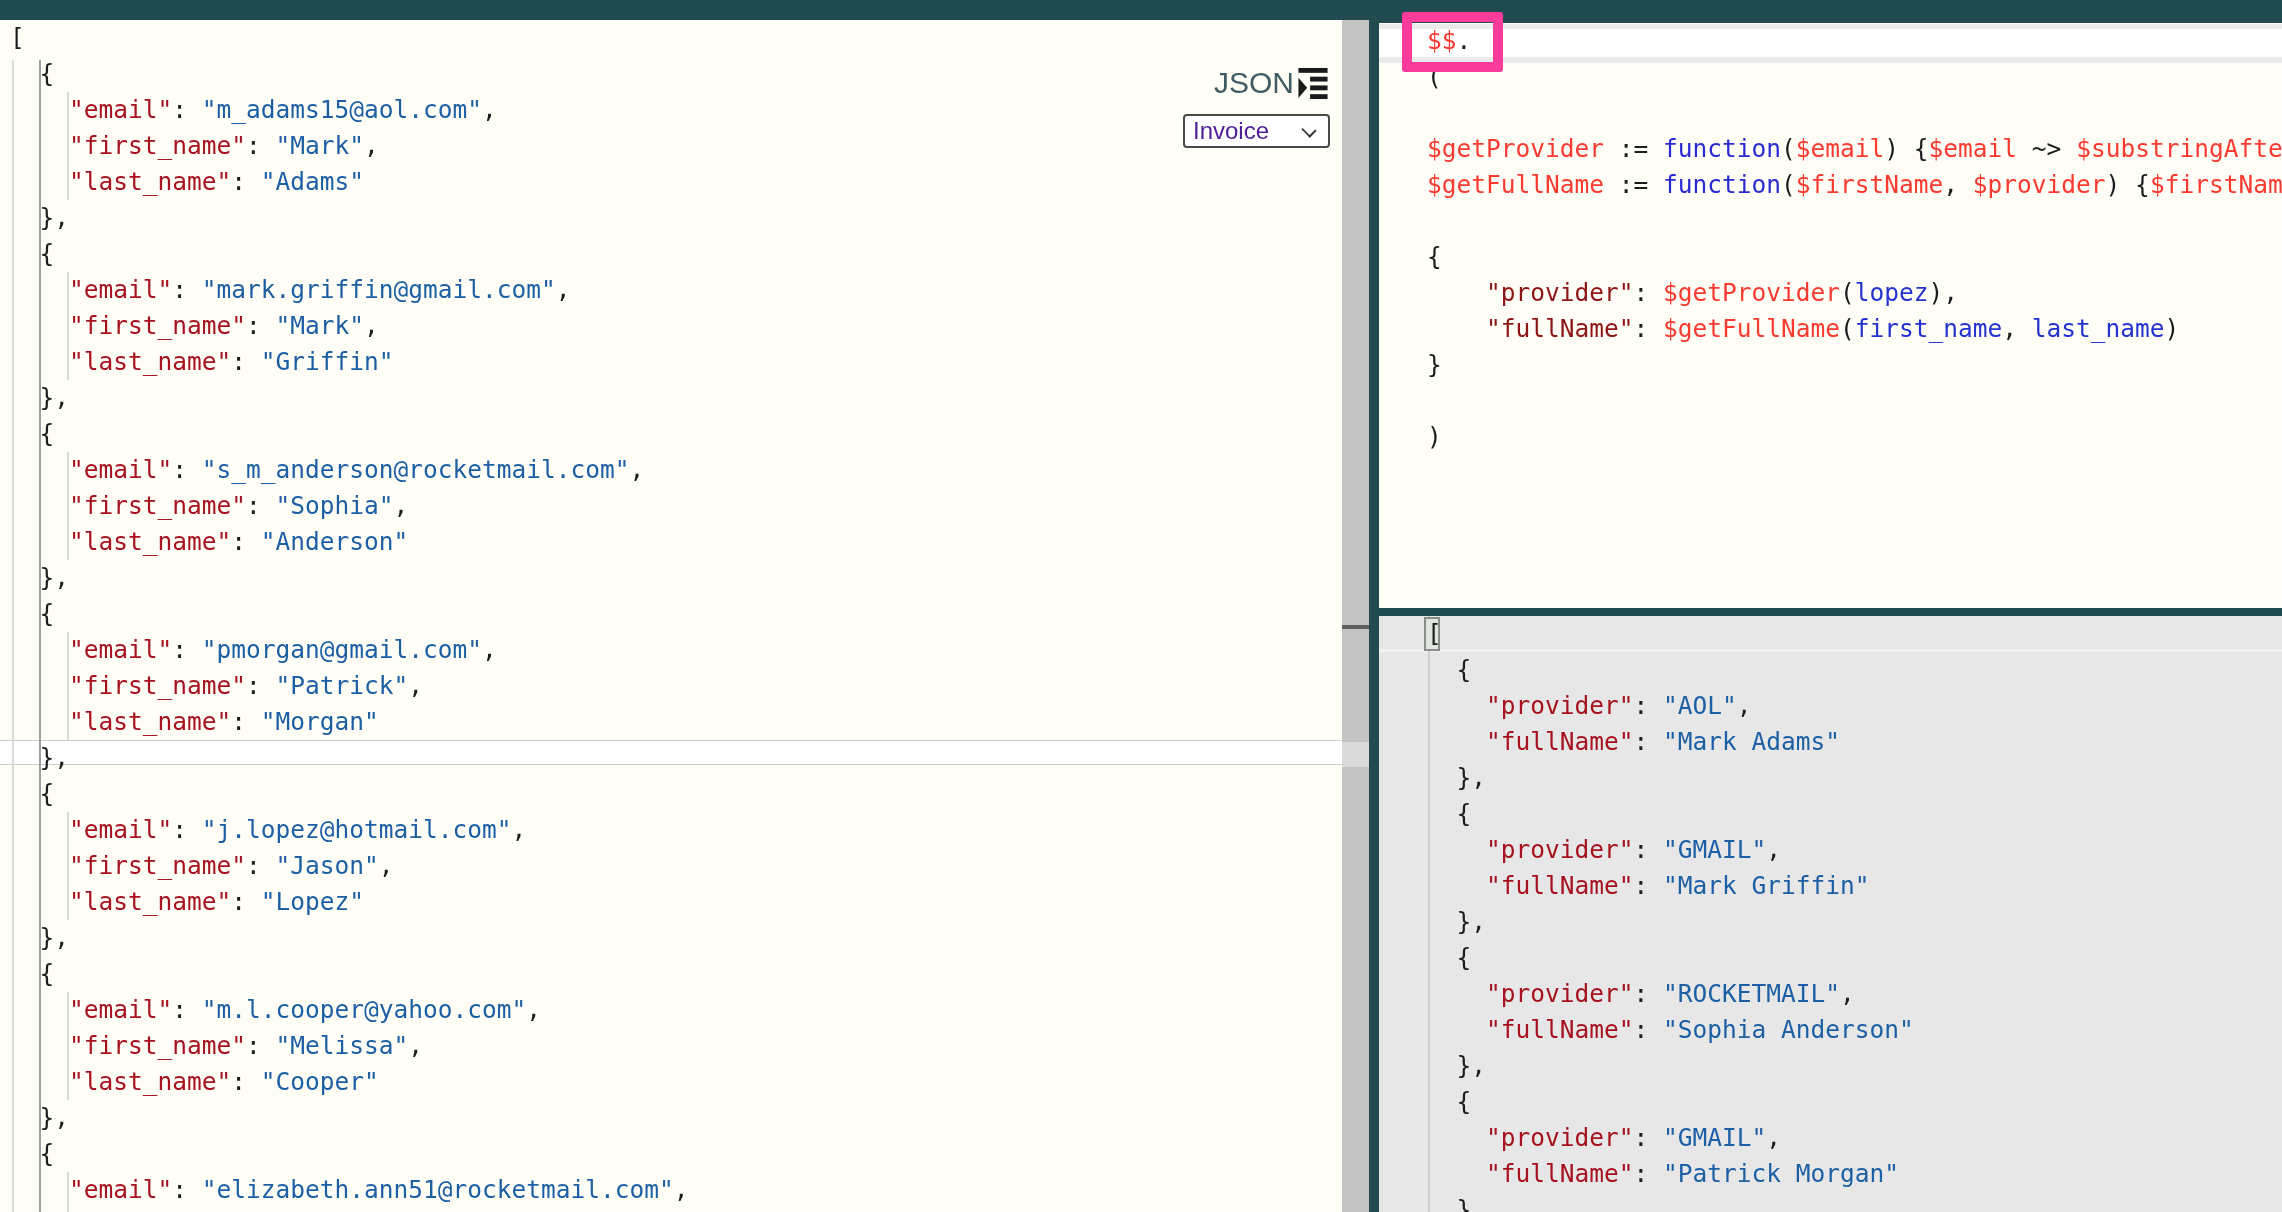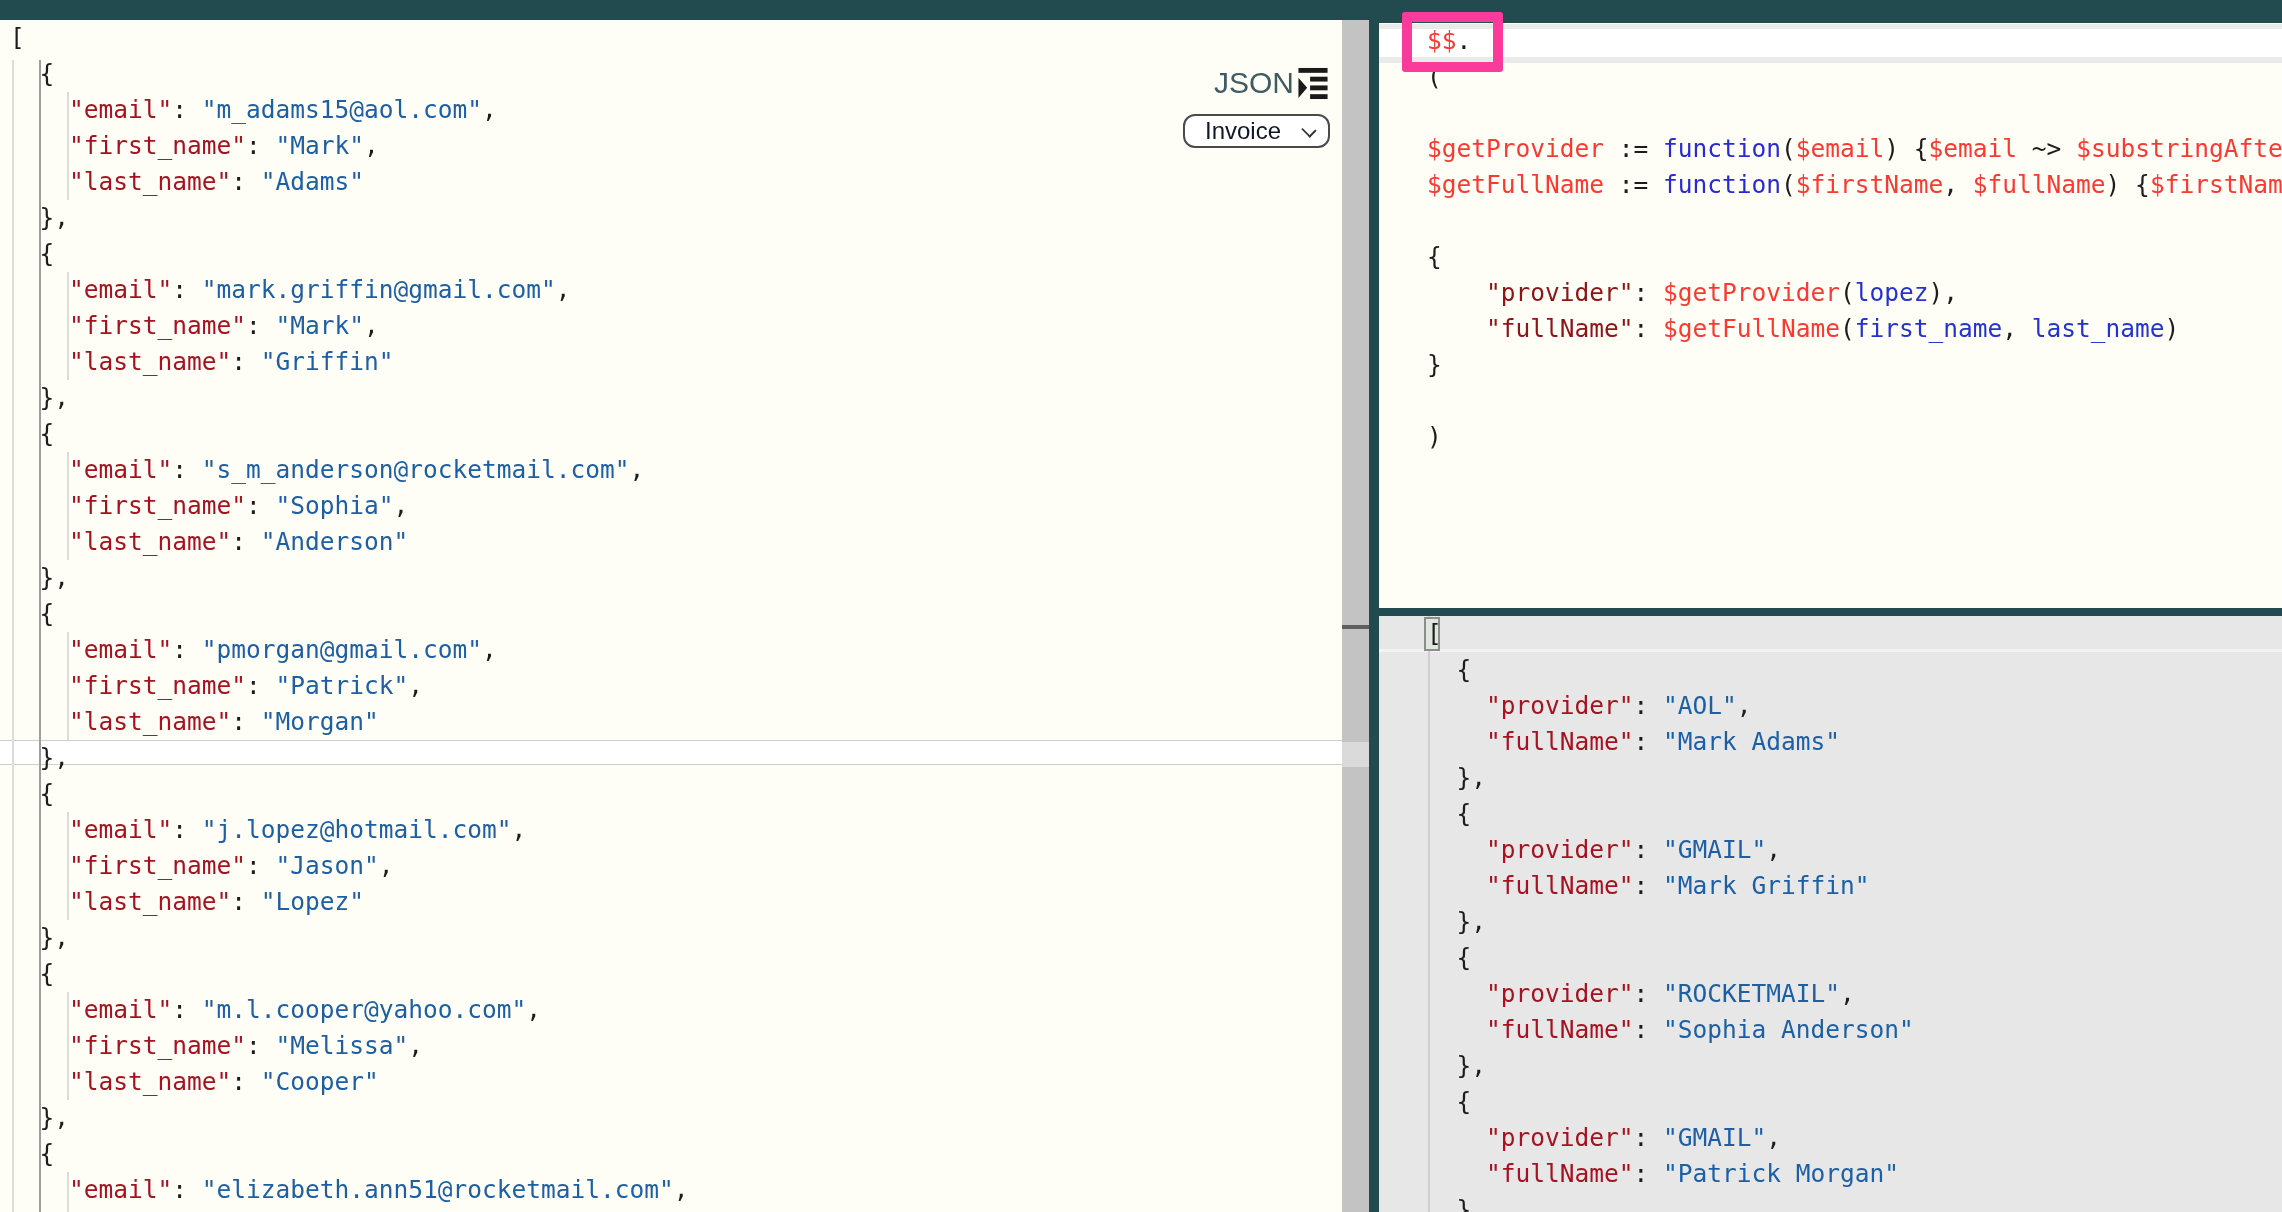--- a/index.html
+++ b/index.html
@@ -32,22 +32,22 @@
 
   
   .v-divider{position:absolute;left:1369px;top:0;width:10px;height:1212px;background:var(--teal);}
   .h-divider{position:absolute;left:1379px;top:608px;width:903px;height:8px;background:var(--teal);}
 
   
   .controls-label{position:absolute;left:1130px;top:66px;width:200px;display:flex;justify-content:flex-end;align-items:center;gap:2px;}
   .json-label{font-family:"Liberation Sans",sans-serif;font-size:30px;color:var(--label);}
   .format-icon{width:34px;height:33px;display:block;}
   .dataset-select{position:absolute;left:1183px;top:114px;width:147px;height:34px;background:#fff;
-    border:2px solid #4a4a4a;border-radius:12px;font-family:"Liberation Sans",sans-serif;font-size:24px;
-    color:#0f172a;line-height:30px;padding-left:20px;cursor:pointer;}
+    border:2px solid #4a4a4a;border-radius:4px;font-family:"Liberation Sans",sans-serif;font-size:24px;
+    color:#4c1d95;line-height:30px;padding-left:8px;cursor:pointer;}
   .chevron{position:absolute;right:13px;top:8px;width:12px;height:12px;border-right:2.5px solid #333;
     border-bottom:2.5px solid #333;transform:rotate(45deg) scaleY(.8);}
 
   
   .expr-editor{position:absolute;left:1379px;top:23px;width:903px;height:585px;background:var(--editor-bg);overflow:hidden;}
   .expr-editor .code-line{padding-left:48px;}
   .strip{position:absolute;left:0;width:100%;background:#e9ebeb;}
   .line1-white{position:absolute;left:0;top:6px;width:100%;height:28px;background:#ffffff;}
 
   
@@ -142,21 +142,21 @@
 
   <div class="expr-editor">
     <div class="strip" style="top:1px;height:5px;"></div>
     <div class="line1-white"></div>
     <div class="strip" style="top:34px;height:6px;"></div>
     <div style="position:relative;">
         <div class="code-line"><span class="c-v">$$</span><span class="c-p">.</span></div>
         <div class="code-line"><span class="c-p">(</span></div>
         <div class="code-line"></div>
         <div class="code-line"><span class="c-v">$getProvider</span><span class="c-p"> := </span><span class="c-f">function</span><span class="c-p">(</span><span class="c-v">$email</span><span class="c-p">) {</span><span class="c-v">$email</span><span class="c-p"> ~&gt; </span><span class="c-v">$substringAfter</span></div>
-        <div class="code-line"><span class="c-v">$getFullName</span><span class="c-p"> := </span><span class="c-f">function</span><span class="c-p">(</span><span class="c-v">$firstName</span><span class="c-p">, </span><span class="c-v">$fullName</span><span class="c-p">) {</span><span class="c-v">$firstName</span></div>
+        <div class="code-line"><span class="c-v">$getFullName</span><span class="c-p"> := </span><span class="c-f">function</span><span class="c-p">(</span><span class="c-v">$firstName</span><span class="c-p">, </span><span class="c-v">$provider</span><span class="c-p">) {</span><span class="c-v">$firstName</span></div>
         <div class="code-line"></div>
         <div class="code-line"><span class="c-p">{</span></div>
         <div class="code-line"><span class="c-m">    "provider"</span><span class="c-p">: </span><span class="c-v">$getProvider</span><span class="c-p">(</span><span class="c-b">lopez</span><span class="c-p">),</span></div>
         <div class="code-line"><span class="c-m">    "fullName"</span><span class="c-p">: </span><span class="c-v">$getFullName</span><span class="c-p">(</span><span class="c-b">first_name</span><span class="c-p">, </span><span class="c-b">last_name</span><span class="c-p">)</span></div>
         <div class="code-line"><span class="c-p">}</span></div>
         <div class="code-line"></div>
         <div class="code-line"><span class="c-p">)</span></div>
       </div>
   </div>
 

